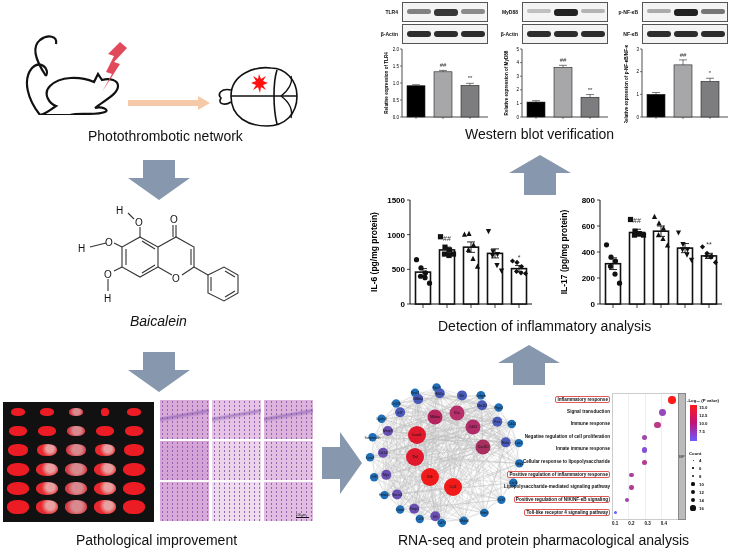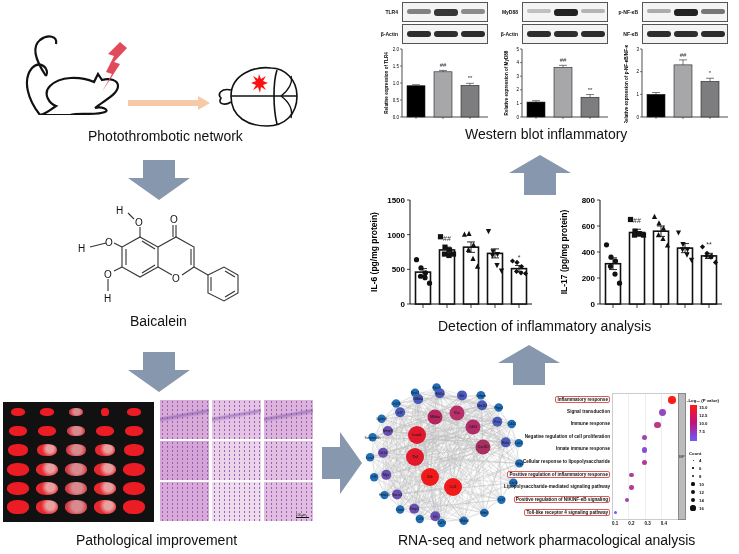--- a/index.html
+++ b/index.html
@@ -74,21 +74,21 @@
       <text x="46" y="9">H</text>
       <text x="65" y="21">O</text>
       <text x="8" y="47">H</text>
       <text x="35" y="41">O</text>
       <text x="34" y="73">O</text>
       <text x="34" y="97">H</text>
       <text x="100" y="18">O</text>
       <text x="102" y="77">O</text>
     </g>
   </svg>
-  <div class="caption" style="left:60px;top:108px;">Baicalein</div>
+  <div class="caption" style="left:60px;top:108px;font-style:italic;">Baicalein</div>
 </div>
 
 <svg class="abs" style="left:128px;top:352px;" width="62" height="40" viewBox="0 0 62 40">
   <polygon points="15,0 47,0 47,18 62,18 31,40 0,18 15,18" fill="#8797ae"></polygon>
 </svg>
 
 <div class="abs" style="left:0;top:400px;width:320px;height:150px;text-decoration:underline;">
   <div class="abs" id="ttc" style="left:3px;top:2px;width:151px;height:120px;background:#111;">
       <div class="abs" style="left: 8px; top: 6px; width: 14px; height: 8px; border-radius: 45%; background: rgb(236, 28, 36);"></div>
       <div class="abs" style="left: 6px; top: 24px; width: 18px; height: 10px; border-radius: 45%; background: rgb(236, 28, 36);"></div>
@@ -758,21 +758,21 @@
       <div class="abs" style="left: 177px; top: 109px; font-size: 4.3px; font-weight: bold;">8</div>
       <div class="abs" style="left: 169.45px; top: 117.45px; width: 3.1px; height: 3.1px; border-radius: 50%; background: rgb(17, 17, 17);"></div>
       <div class="abs" style="left: 177px; top: 117px; font-size: 4.3px; font-weight: bold;">10</div>
       <div class="abs" style="left: 169.1px; top: 125.1px; width: 3.8px; height: 3.8px; border-radius: 50%; background: rgb(17, 17, 17);"></div>
       <div class="abs" style="left: 177px; top: 125px; font-size: 4.3px; font-weight: bold;">12</div>
       <div class="abs" style="left: 168.75px; top: 132.75px; width: 4.5px; height: 4.5px; border-radius: 50%; background: rgb(17, 17, 17);"></div>
       <div class="abs" style="left: 177px; top: 133px; font-size: 4.3px; font-weight: bold;">14</div>
       <div class="abs" style="left: 168.4px; top: 140.4px; width: 5.2px; height: 5.2px; border-radius: 50%; background: rgb(17, 17, 17);"></div>
       <div class="abs" style="left: 177px; top: 141px; font-size: 4.3px; font-weight: bold;">16</div>
     </div>
-  <div class="caption" style="left:38px;top:167px;">RNA-seq and network pharmacological analysis</div>
+  <div class="caption" style="left:38px;top:167px;">RNA-seq and protein pharmacological analysis</div>
 </div>
 
 <svg class="abs" style="left:498px;top:345px;" width="62" height="40" viewBox="0 0 62 40">
   <polygon points="31,0 62,18 47,18 47,40 15,40 15,18 0,18" fill="#8797ae"></polygon>
 </svg>
 
 <div class="abs" style="left:360px;top:190px;width:379px;height:150px;">
   <svg id="chart-il6" class="abs" style="left:0;top:0;" width="180" height="125">
       <line x1="50" y1="10" x2="50" y2="114" stroke="#111" stroke-width="1"></line>
       <line x1="50" y1="114" x2="172" y2="114" stroke="#111" stroke-width="1"></line>
@@ -1047,14 +1047,14 @@
           <line x1="71" y1="72" x2="71" y2="74" stroke="#222" stroke-width="0.6"></line>
           <text x="71" y="11.880000000000003" font-size="6" text-anchor="middle" fill="#333">##</text>
           <rect x="89" y="36.413333333333334" width="18" height="35.586666666666666" fill="#7d7d7f" stroke="#222" stroke-width="0.6"></rect>
           <line x1="98" y1="36.413333333333334" x2="98" y2="33.24" stroke="#222" stroke-width="0.6"></line>
           <line x1="94" y1="33.24" x2="102" y2="33.24" stroke="#222" stroke-width="0.6"></line>
           <line x1="98" y1="72" x2="98" y2="74" stroke="#222" stroke-width="0.6"></line>
           <text x="98" y="30.240000000000002" font-size="6" text-anchor="middle" fill="#333">*</text>
         </svg>
       </div>
     </div>
-  <div class="caption" style="left:95px;top:126px;">Western blot inflammatory</div>
+  <div class="caption" style="left:95px;top:126px;">Western blot verification</div>
 </div>
 
 </body></html>

